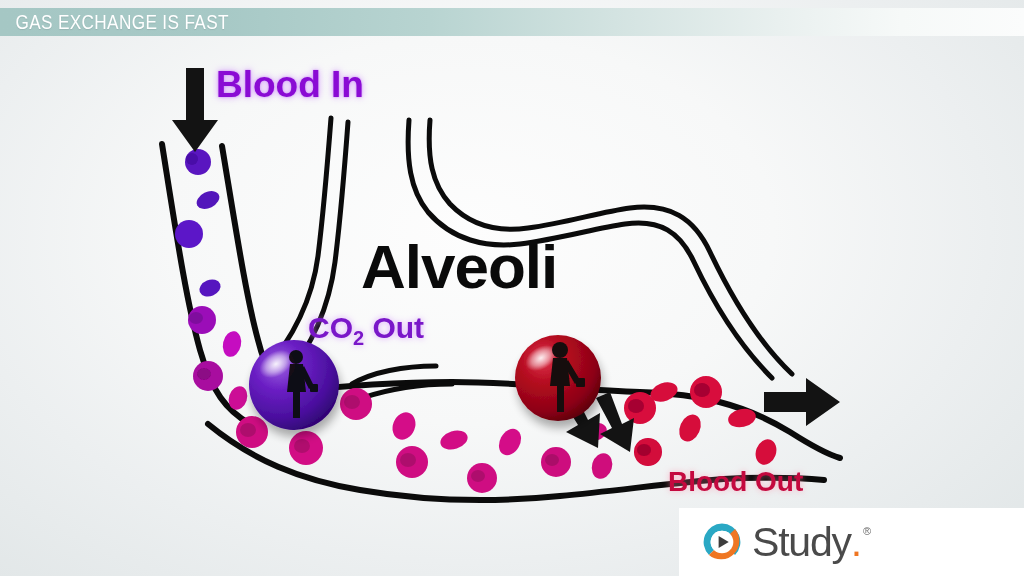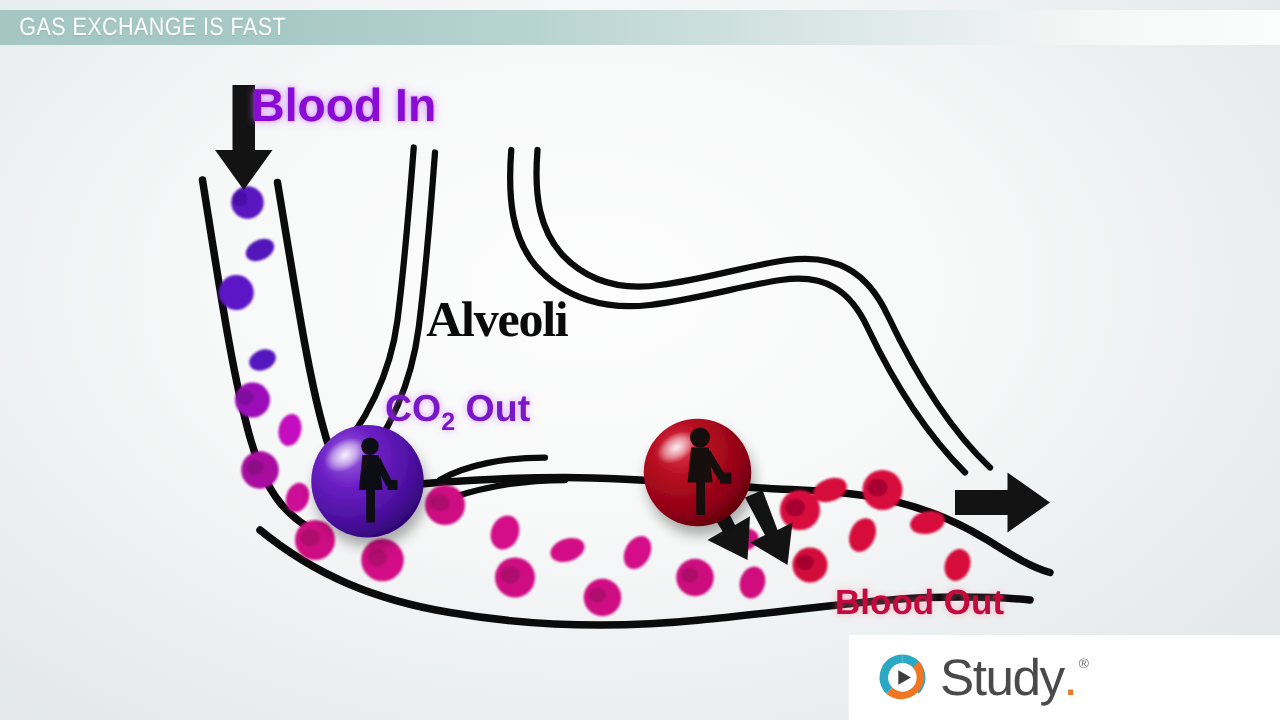--- a/index.html
+++ b/index.html
@@ -57,33 +57,32 @@
   }
 
   
   .lbl {
     position: absolute;
     white-space: nowrap;
     font-weight: bold;
     line-height: 1;
   }
   #label-blood-in {
-    left: 201px;
+    left: 216px;
     top: 66px;
     font-size: 37px;
     color: #8a0bd4;
     text-shadow: 0 0 7px rgba(200,120,255,0.75), 0 0 2px rgba(170,60,240,0.6);
   }
   #label-alveoli {
-    left: 341px;
+    left: 361px;
     top: 236px;
-    font-size: 40px;
+    font-size: 62px;
     color: #0a0a0a;
     letter-spacing: -1px;
-    font-family: Liberation Serif, serif;
   }
   #label-co2-out {
     left: 292px;
     top: 313px;
     font-size: 30px;
     color: #7a17c9;
     text-shadow: 0 0 6px rgba(205,130,255,0.7);
     margin-left: 16px;
   }
   #label-co2-out .sub {

